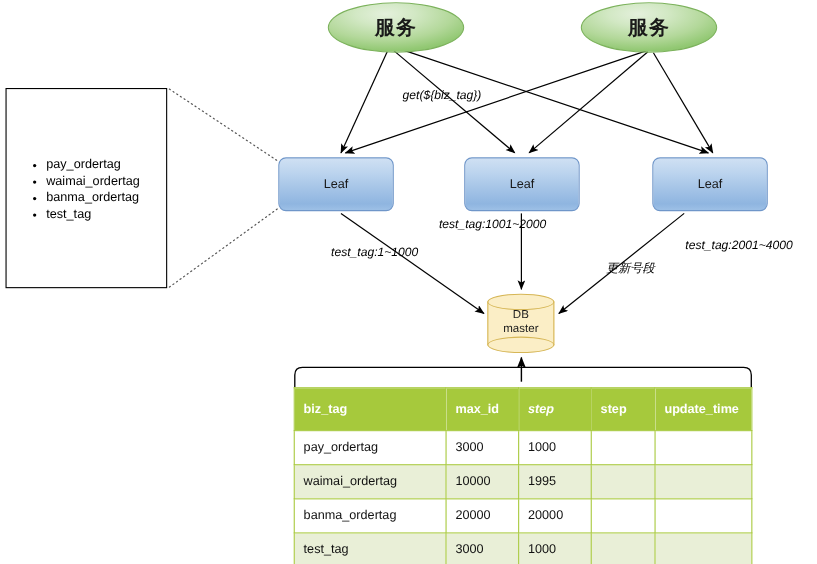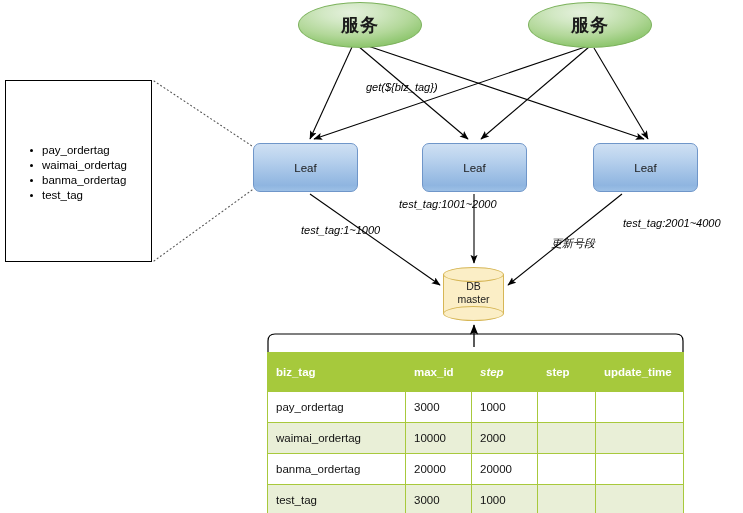--- a/index.html
+++ b/index.html
@@ -196,21 +196,21 @@
       <tr class="plain">
         <td>pay_ordertag</td>
         <td>3000</td>
         <td>1000</td>
         <td></td>
         <td></td>
       </tr>
       <tr class="alt">
         <td>waimai_ordertag</td>
         <td>10000</td>
-        <td>2000</td>
+        <td>1995</td>
         <td></td>
         <td></td>
       </tr>
       <tr class="plain">
         <td>banma_ordertag</td>
         <td>20000</td>
         <td>20000</td>
         <td></td>
         <td></td>
       </tr>

